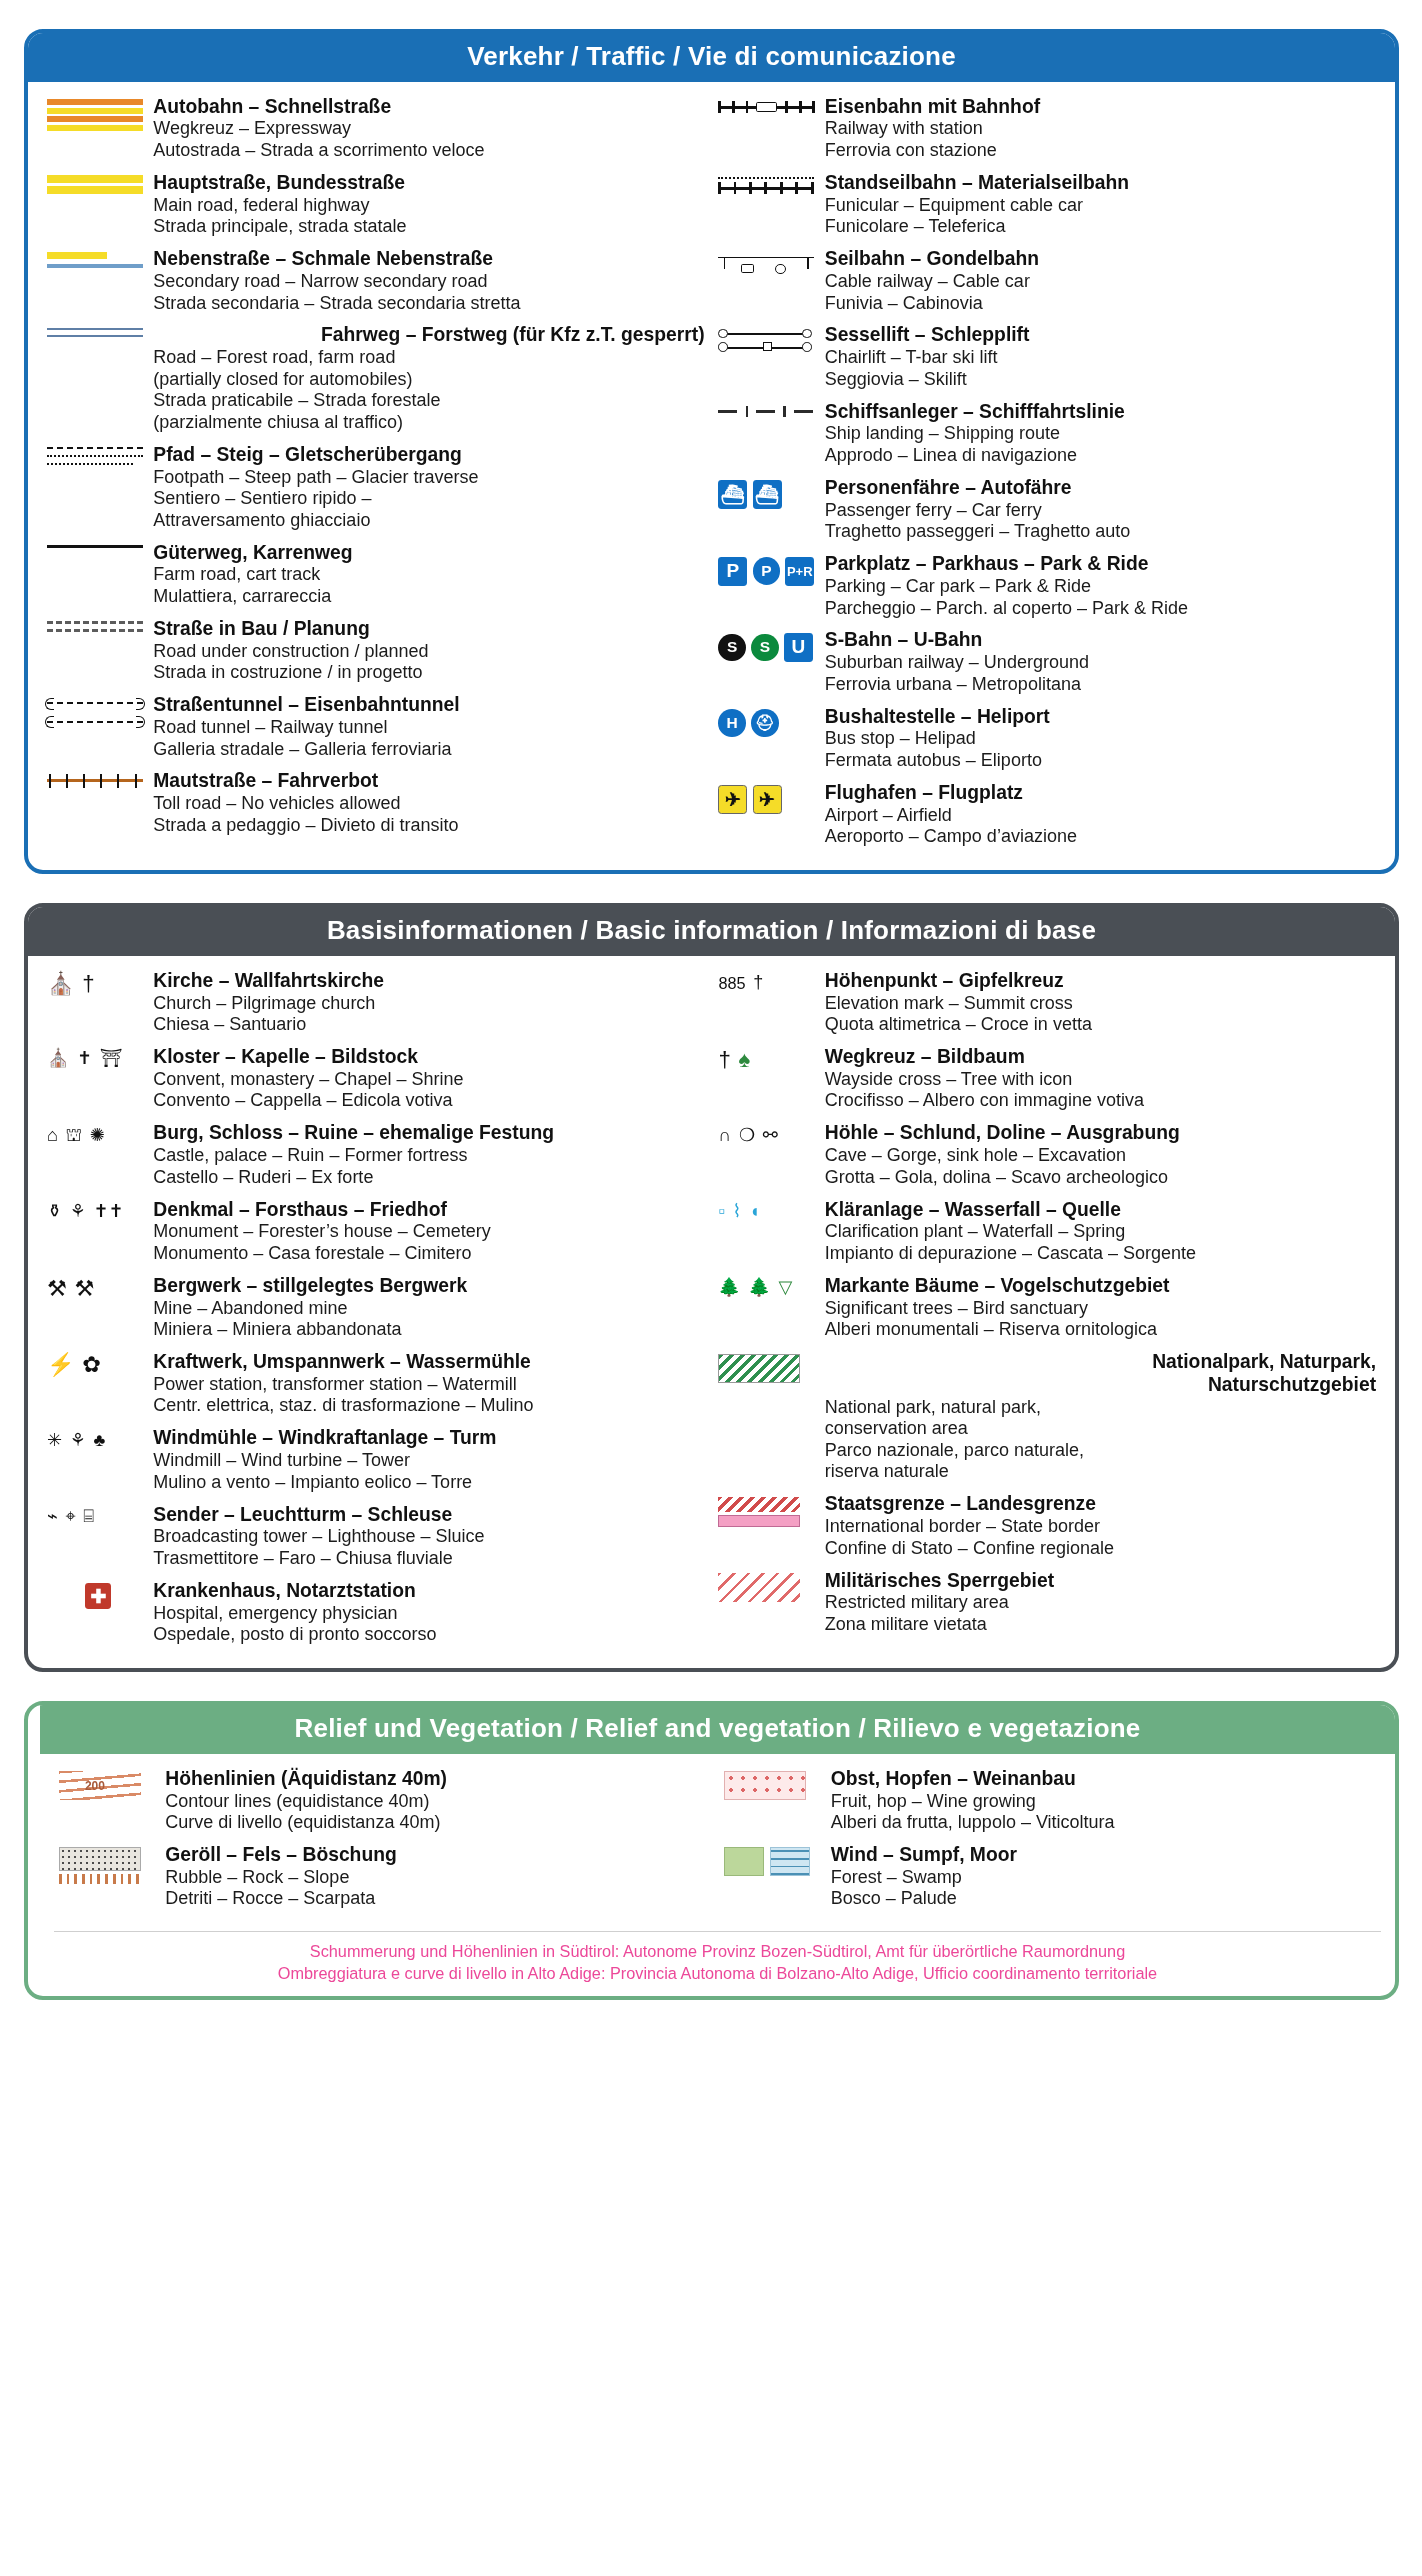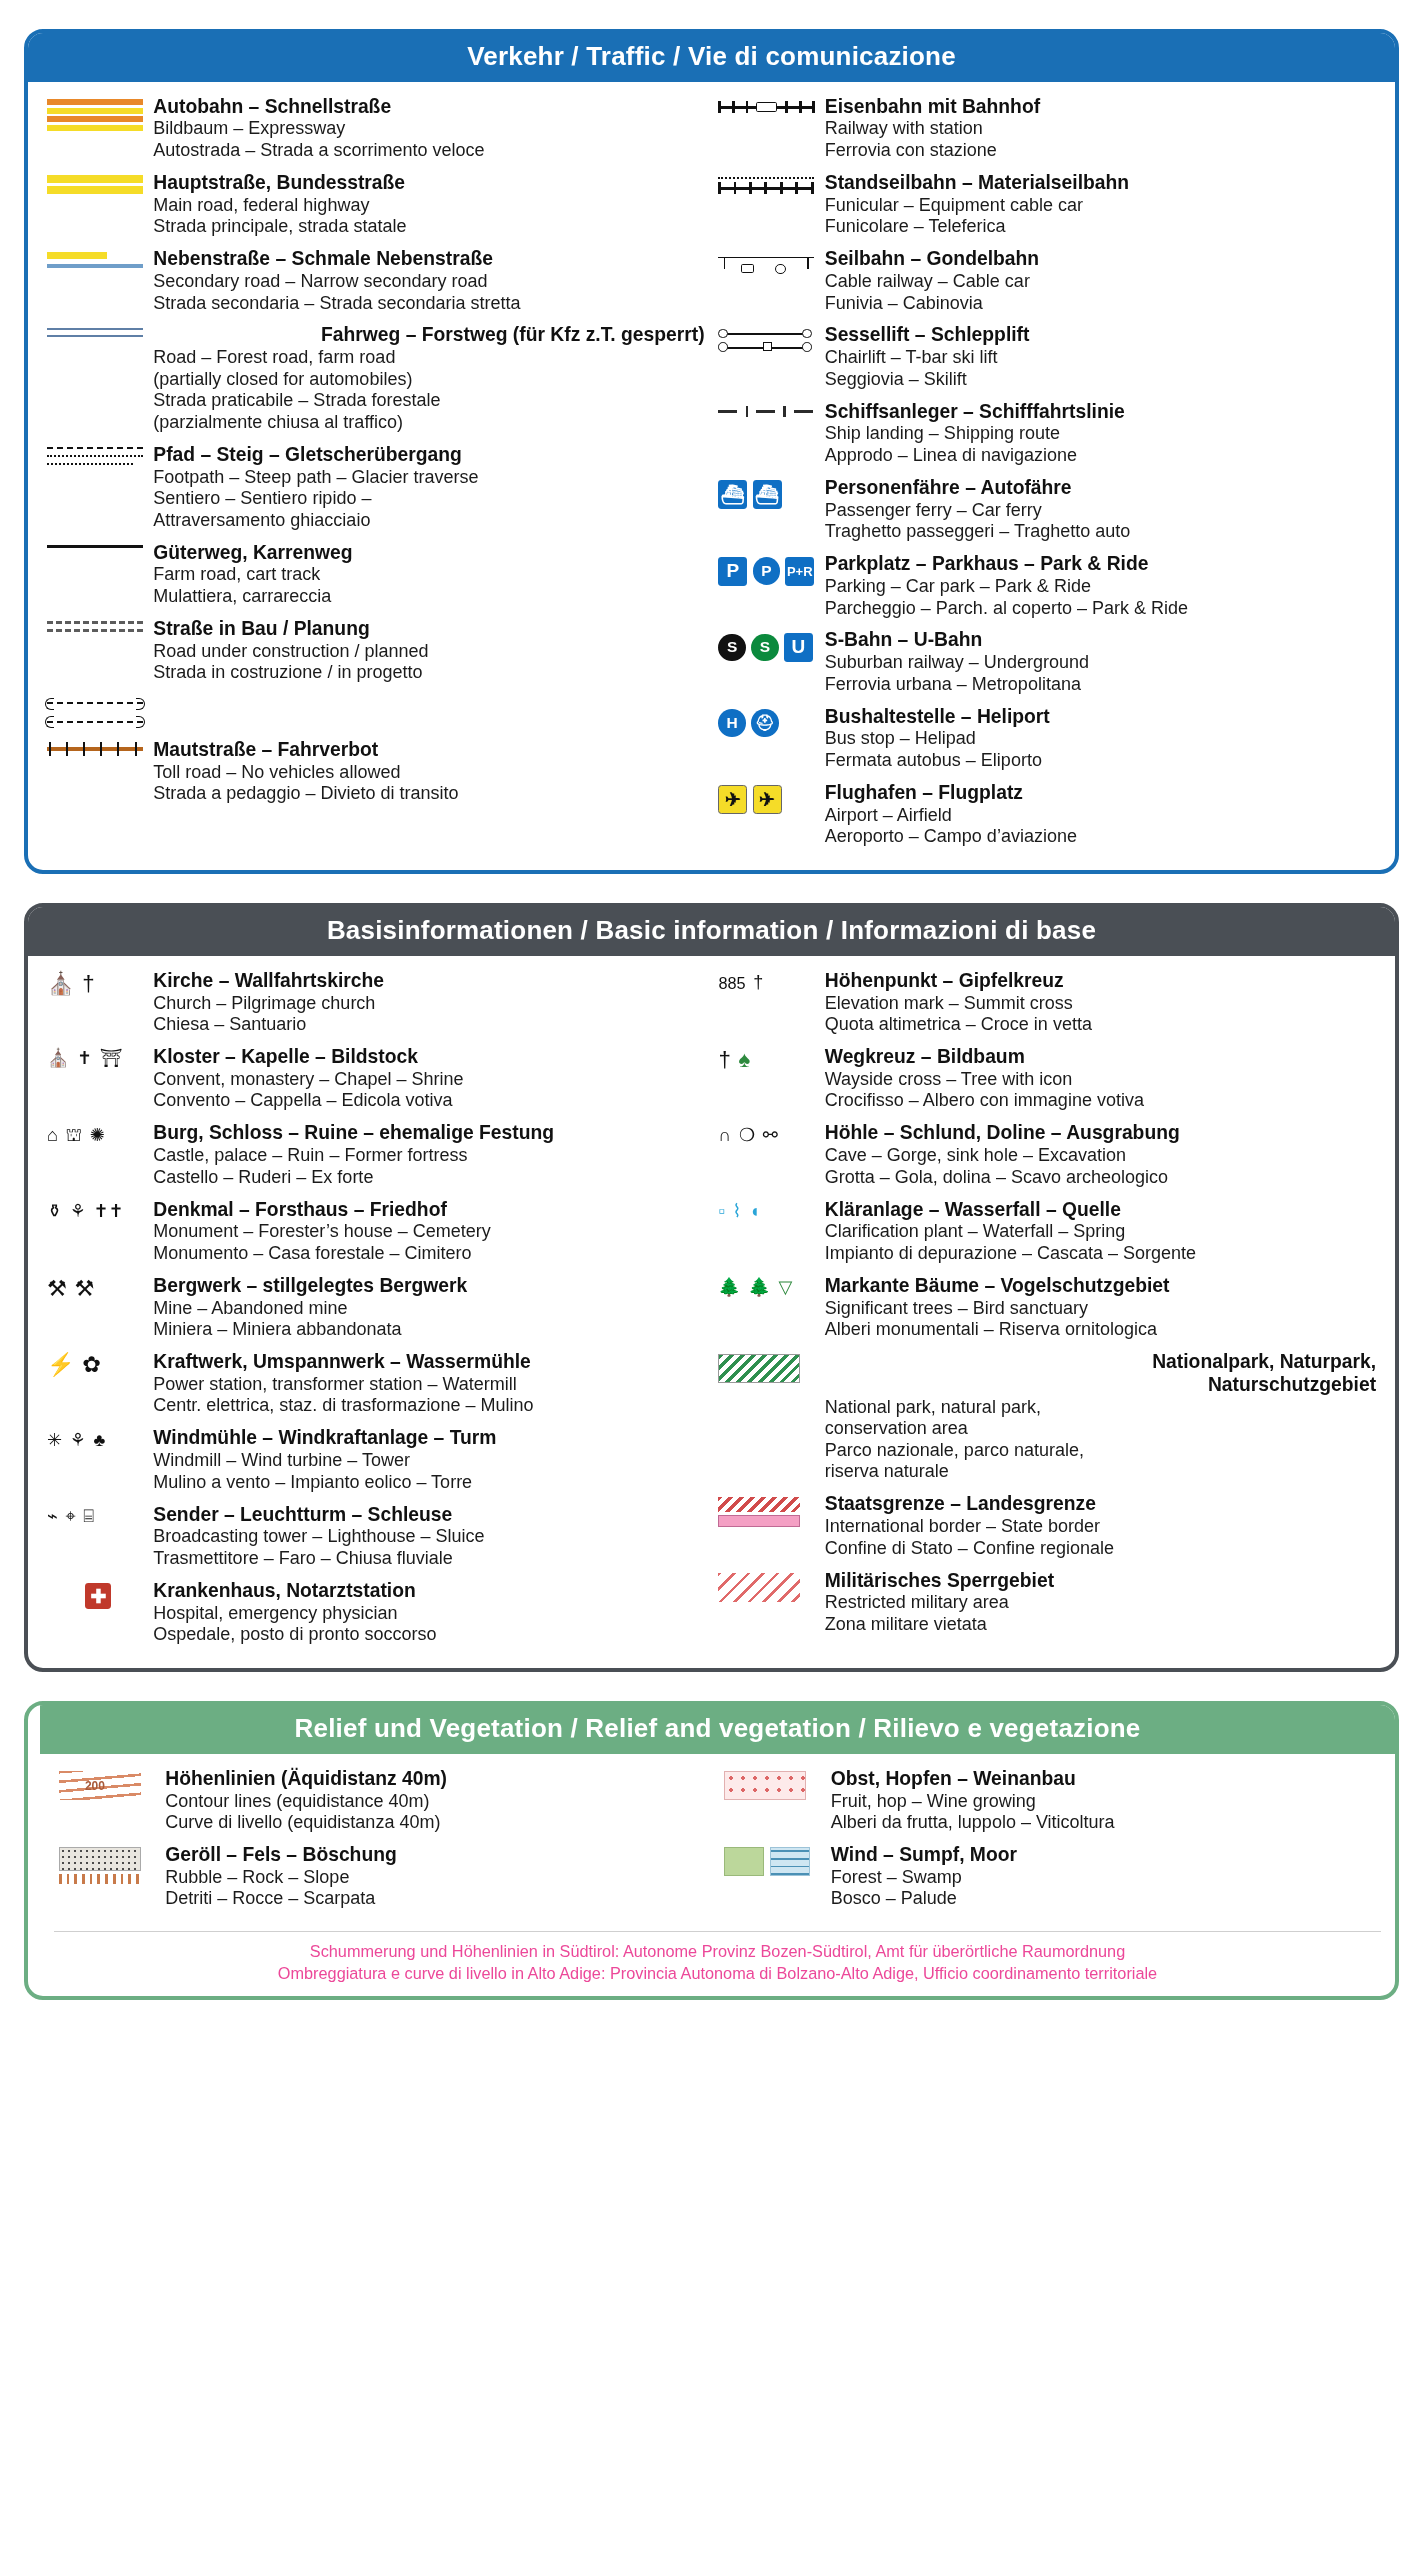--- a/index.html
+++ b/index.html
@@ -265,21 +265,21 @@
           <div class="sym">
             <div class="autobahn">
               <div class="seg" style="background:#e8882a"></div>
               <div class="seg" style="background:#f5dc28"></div>
               <div class="seg" style="background:#e8882a"></div>
               <div class="seg" style="background:#f5dc28"></div>
             </div>
           </div>
           <div class="txt">
             <div class="t-de">Autobahn – Schnellstraße</div>
-            <div class="t-en">Bildbaum – Expressway</div>
+            <div class="t-en">Wegkreuz – Expressway</div>
             <div class="t-it">Autostrada – Strada a scorrimento veloce</div>
           </div>
         </div>
 
         <div class="row">
           <div class="sym">
             <div class="hauptstr">
               <div class="seg"></div>
               <div class="seg"></div>
             </div>
@@ -367,20 +367,25 @@
             <div class="tunnel">
               <div class="tunnel-line">
                   <span class="cap-l"></span>
                   <span class="cap-r"></span>
                 </div>
               <div class="tunnel-line">
                   <span class="cap-l"></span>
                   <span class="cap-r"></span>
                 </div>
             </div>
+          </div>
+          <div class="txt">
+            <div class="t-de">Straßentunnel – Eisenbahntunnel</div>
+            <div class="t-en">Road tunnel – Railway tunnel</div>
+            <div class="t-it">Galleria stradale – Galleria ferroviaria</div>
           </div>
         </div>
 
         <div class="row">
           <div class="sym">
             <div class="maut">
               <div class="bar"></div>
               <div class="tick" style="left:1.7px"></div>
               <div class="tick" style="left:19px"></div>
               <div class="tick" style="left:36px"></div>

